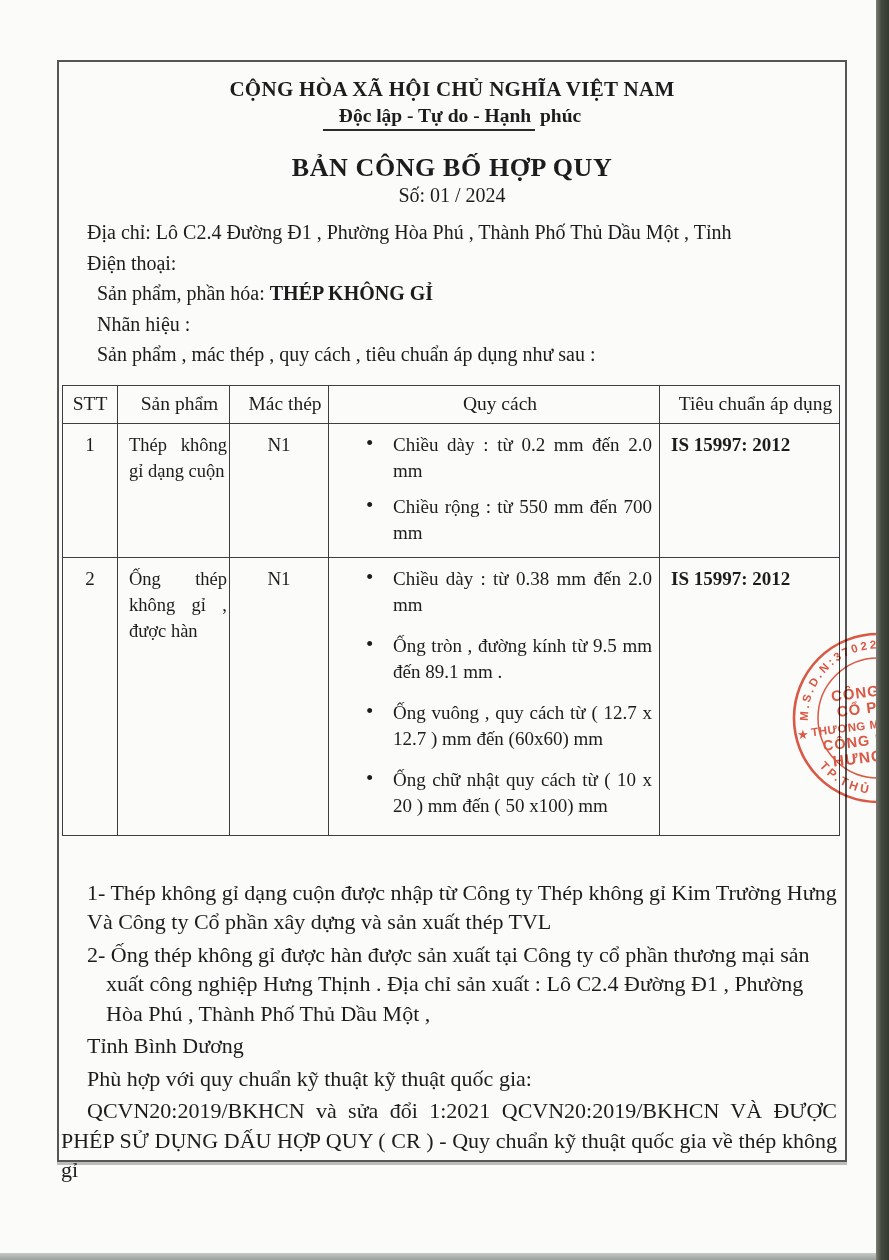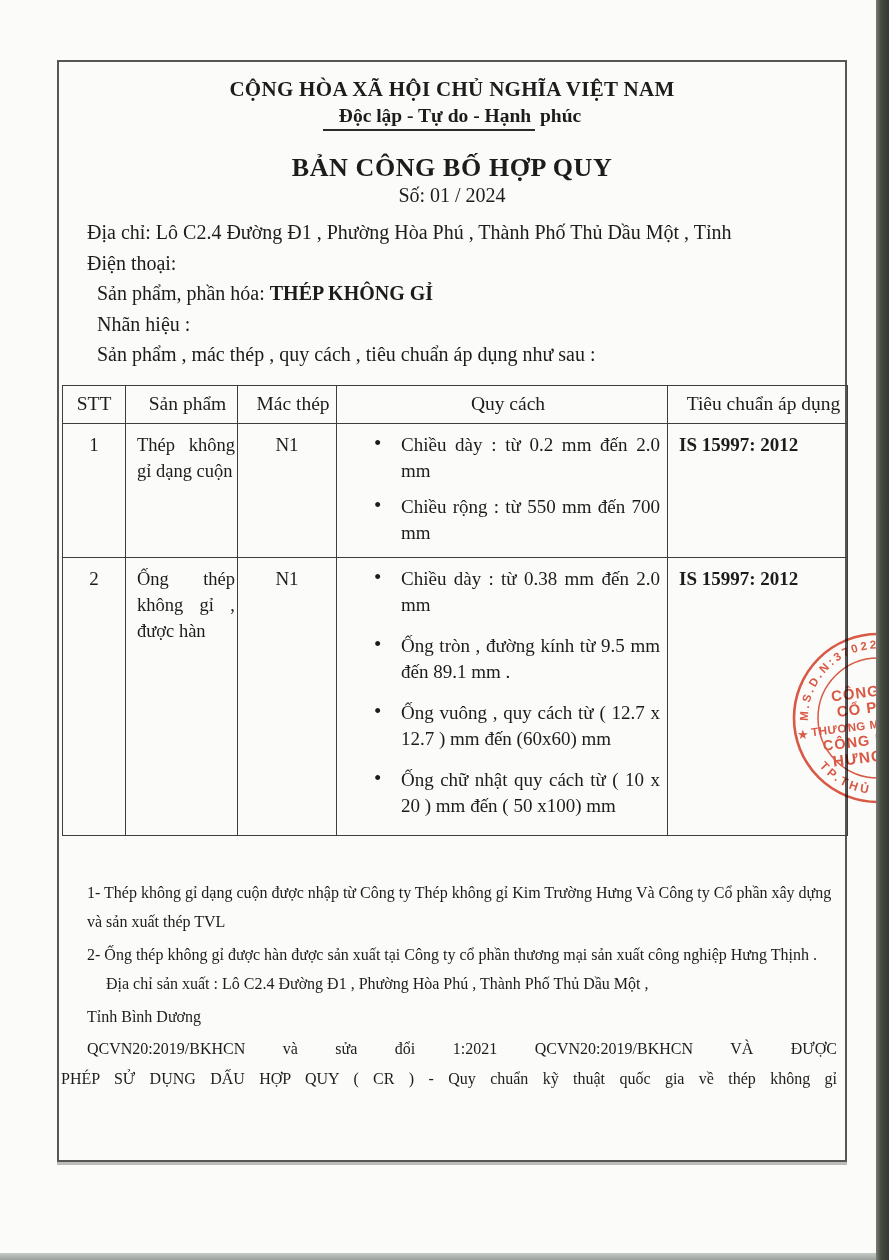--- a/index.html
+++ b/index.html
@@ -26,33 +26,33 @@
   .info{margin:10px 12px 0 28px; font-size:20px; line-height:30.5px;}
   .ind{margin-left:10px;}
   .bold{font-weight:bold;}
   
   .spec-table{border-collapse:collapse; table-layout:fixed; width:777px;
     margin:15px 0 0 3px; font-size:19px;}
   .spec-table th,.spec-table td{border:1.6px solid #3e3e3e; vertical-align:top; font-weight:normal;}
   .spec-table th{height:37px; vertical-align:middle; text-align:center; padding:0 0 0 12px; font-size:19.5px;}
   .spec-table th.c-stt{text-align:center; padding:0;}
   .spec-table td{padding-top:8px; line-height:26px;}
-  .c-stt{width:63px; text-align:center;margin-left:17px;}
+  .c-stt{width:55px; text-align:center;margin-left:17px;}
   .c-prod{width:112px;}
   td.c-prod{font-size:18.5px; padding-left:11px; padding-right:2px; text-align:justify;}
   .c-grade{width:99px; text-align:center;}
   .c-qc{width:331px;}
   .c-std{width:180px;}
   td.c-std{padding-left:11px;font-weight:bold;}
   tr.r0 td{height:96px;} tr.r1 td{height:234px;}
   .qitem{position:relative; padding:0 6px 0 63px; text-align:justify; line-height:26px; margin-bottom:10px;}
   tr.r1 .qitem{margin-bottom:15px;}
   .qitem .dot{position:absolute; left:36px; top:-2px; font-size:21px;}
   
-  .notes{margin:42px 8px 0 28px; font-size:16px; line-height:29.5px;}
+  .notes{margin:42px 8px 0 28px; font-size:22px; line-height:29.5px;}
   .note{margin-bottom:3px;}
   .note-hang{padding-left:19px; text-indent:-19px;}
   .conf1{text-align:justify; text-align-last:justify;}
   .conf2{margin-left:-26px; text-align:justify; text-align-last:justify;}
   
   .stamp{position:absolute; left:778px; top:618px; width:200px; height:200px; z-index:10;
     opacity:.88; mix-blend-mode:multiply;}
   .stamp text{font-family:"Liberation Sans","DejaVu Sans",sans-serif; font-weight:bold;}
 </style>
 </head>
@@ -119,20 +119,21 @@
               </td>
               <td class="c-std">IS 15997: 2012</td>
             </tr>
           </tbody>
       </table>
 
       <div class="notes">
         <div class="note">1- Thép không gỉ dạng cuộn được nhập từ Công ty Thép không gỉ Kim Trường Hưng Và Công ty Cổ phần xây dựng và sản xuất thép TVL</div>
         <div class="note note-hang">2- Ống thép không gỉ được hàn được sản xuất tại Công ty cổ phần thương mại sản xuất công nghiệp Hưng Thịnh . Địa chỉ sản xuất : Lô C2.4 Đường Đ1 , Phường Hòa Phú , Thành Phố Thủ Dầu Một ,</div>
         <div class="note">Tỉnh Bình Dương</div>
+        <div class="note">Phù hợp với quy chuẩn kỹ thuật kỹ thuật quốc gia:</div>
         <div class="conf1">QCVN20:2019/BKHCN và sửa đổi 1:2021 QCVN20:2019/BKHCN VÀ ĐƯỢC</div>
         <div class="conf2">PHÉP SỬ DỤNG DẤU HỢP QUY ( CR ) - Quy chuẩn kỹ thuật quốc gia về thép không gỉ</div>
       </div>
 
     </div>
   </div>
 
   <svg class="stamp" viewBox="0 0 200 200" width="200" height="200">
     <defs>
       <path id="arcTop" d="M 30.2 104.9 A 70 70 0 0 1 168.9 87.8" fill="none"></path>

